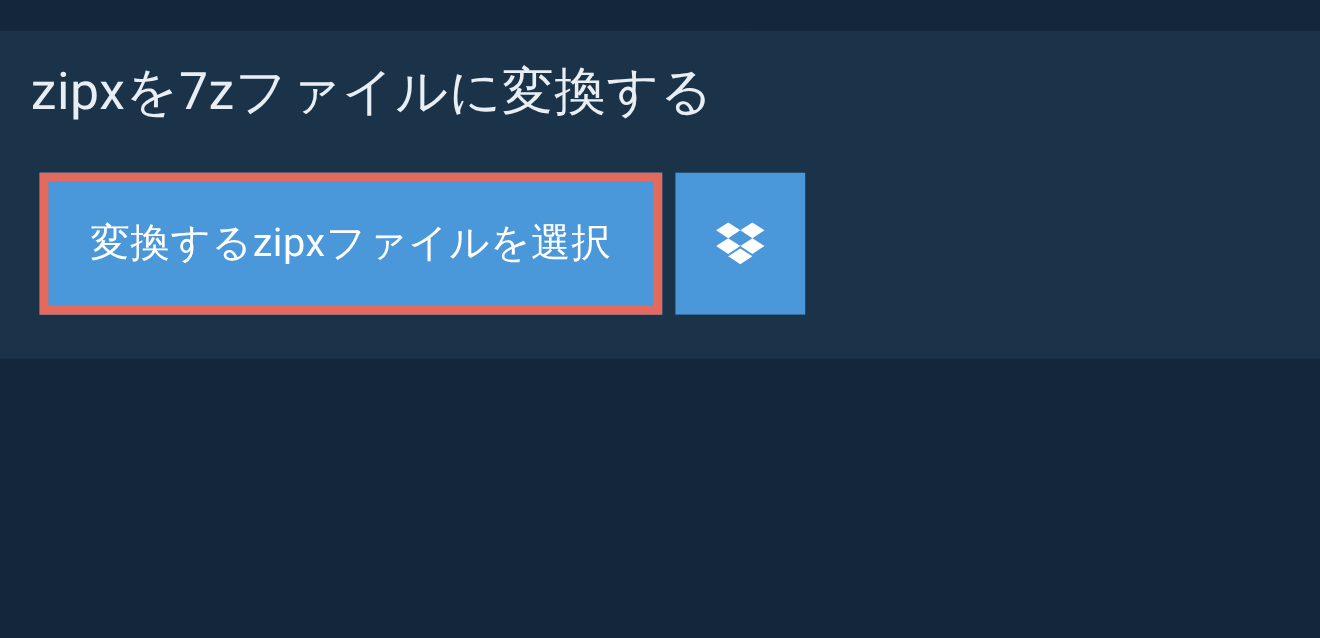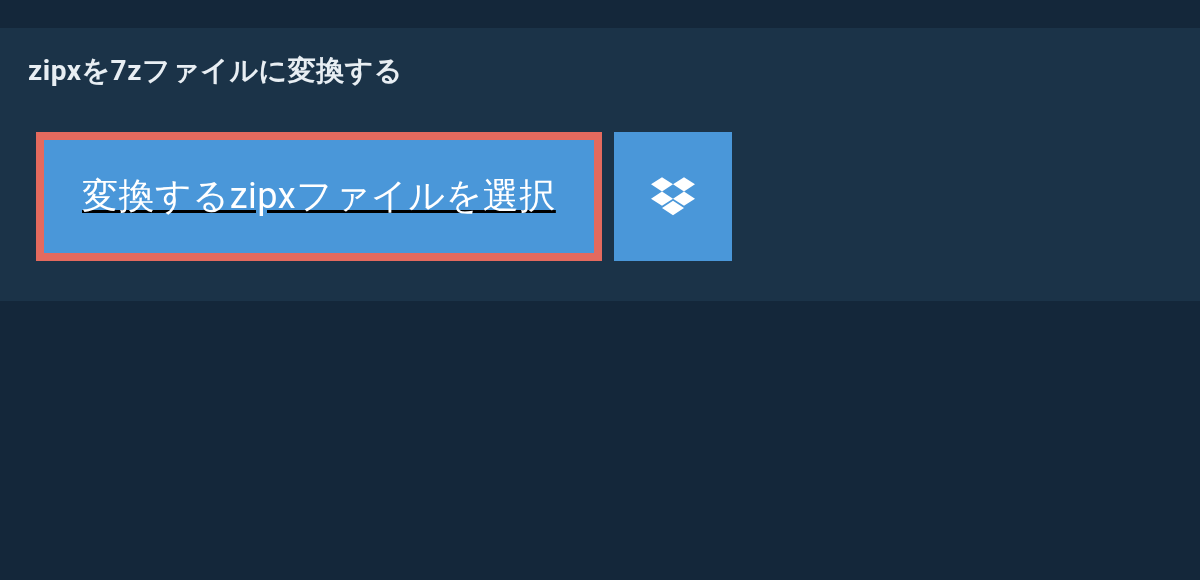--- a/index.html
+++ b/index.html
@@ -19,29 +19,28 @@
       margin-top: 28px;
       padding-bottom: 40px;
     }
     .title-bar {
       background: #1b3348;
       display: inline-block;
       padding: 24px 28px 22px 28px;
     }
     .title-text {
       color: #e8eef3;
-      font-size: 28px;
-      font-weight: 700;
+      font-size: 47px;
+      font-weight: 400;
       letter-spacing: 0.5px;
     }
     .button-row {
       display: flex;
       gap: 12px;
       padding: 20px 0 0 36px;
-      text-decoration: underline;
     }
     .select-button {
       background: #4a97d9;
       border: 8px solid #e46a5e;
       color: #ffffff;
       font-size: 36px;
       font-weight: 400;
       padding: 32px 38px;
       cursor: pointer;
       display: flex;

